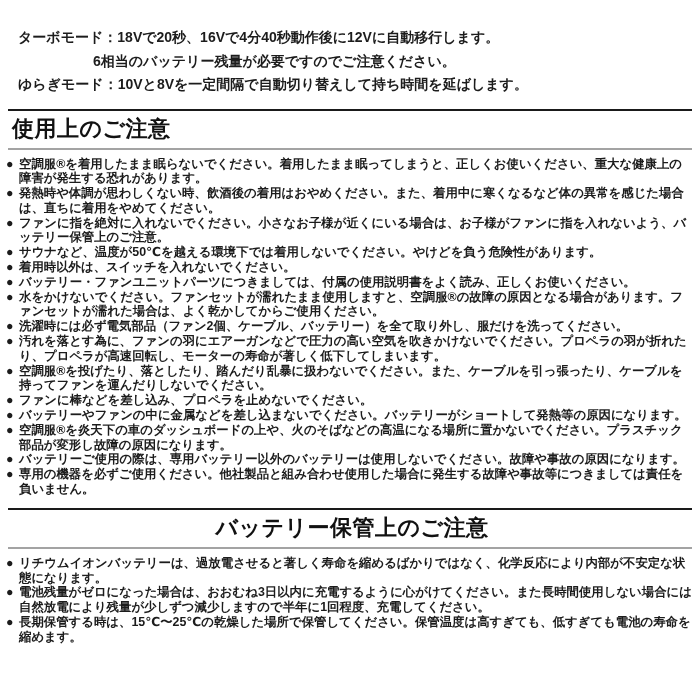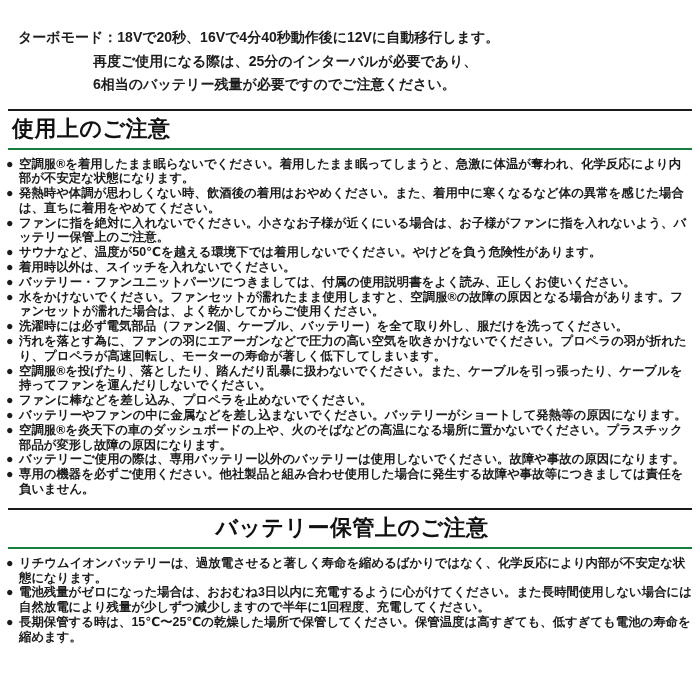--- a/index.html
+++ b/index.html
@@ -20,21 +20,21 @@
     font-size:14px;
     line-height:23.5px;
     font-weight:600;
   }
   .intro-line{margin:0;}
   .intro-line.cont{padding-left:75px;}
   
   .section-title{
     margin:12px 2px 0 2px;
     border-top:2px solid #1a1a1a;
-    border-bottom:2px solid #15803d;
+    border-bottom:2px solid #a3a3a3;
     font-size:22px;
     font-weight:bold;
     letter-spacing:0.5px;
     padding:3px 0 4px 4px;
     color:#111;
   }
   .section-title.second{margin-top:11px;text-align:center;}
   
   .bullets{
     margin-top:7px;
@@ -47,30 +47,30 @@
   .bullet .marker{flex:0 0 13px;}
   .bullet .btext{flex:1;}
 </style>
 </head>
 <body>
 
 <div class="page">
 
   <section class="intro">
     <p class="intro-line">ターボモード：18Vで20秒、16Vで4分40秒動作後に12Vに自動移行します。</p>
-    <p class="intro-line cont">再度ご使用になる際は、25分のインターバルが必要であり、</p>
     <p class="intro-line cont">6相当のバッテリー残量が必要ですのでご注意ください。</p>
+    <p class="intro-line">ゆらぎモード：10Vと8Vを一定間隔で自動切り替えして持ち時間を延ばします。</p>
   </section>
 
   <h2 class="section-title">使用上のご注意</h2>
 
   <section class="bullets">
     <div class="bullet">
       <span class="marker">●</span>
-      <span class="btext">空調服®を着用したまま眠らないでください。着用したまま眠ってしまうと、急激に体温が奪われ、化学反応により内部が不安定な状態になります。</span>
+      <span class="btext">空調服®を着用したまま眠らないでください。着用したまま眠ってしまうと、正しくお使いください、重大な健康上の障害が発生する恐れがあります。</span>
     </div>
     <div class="bullet">
       <span class="marker">●</span>
       <span class="btext">発熱時や体調が思わしくない時、飲酒後の着用はおやめください。また、着用中に寒くなるなど体の異常を感じた場合は、直ちに着用をやめてください。</span>
     </div>
     <div class="bullet">
       <span class="marker">●</span>
       <span class="btext">ファンに指を絶対に入れないでください。小さなお子様が近くにいる場合は、お子様がファンに指を入れないよう、バッテリー保管上のご注意。</span>
     </div>
     <div class="bullet">

